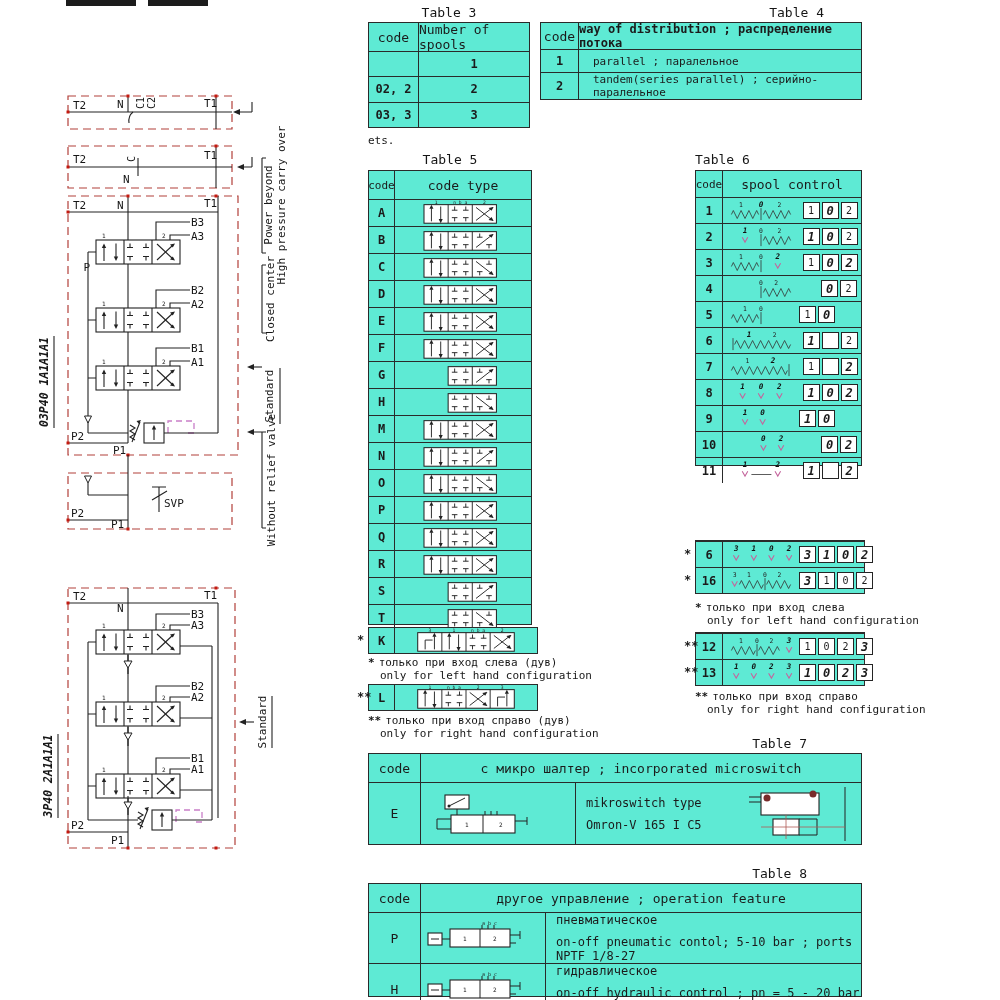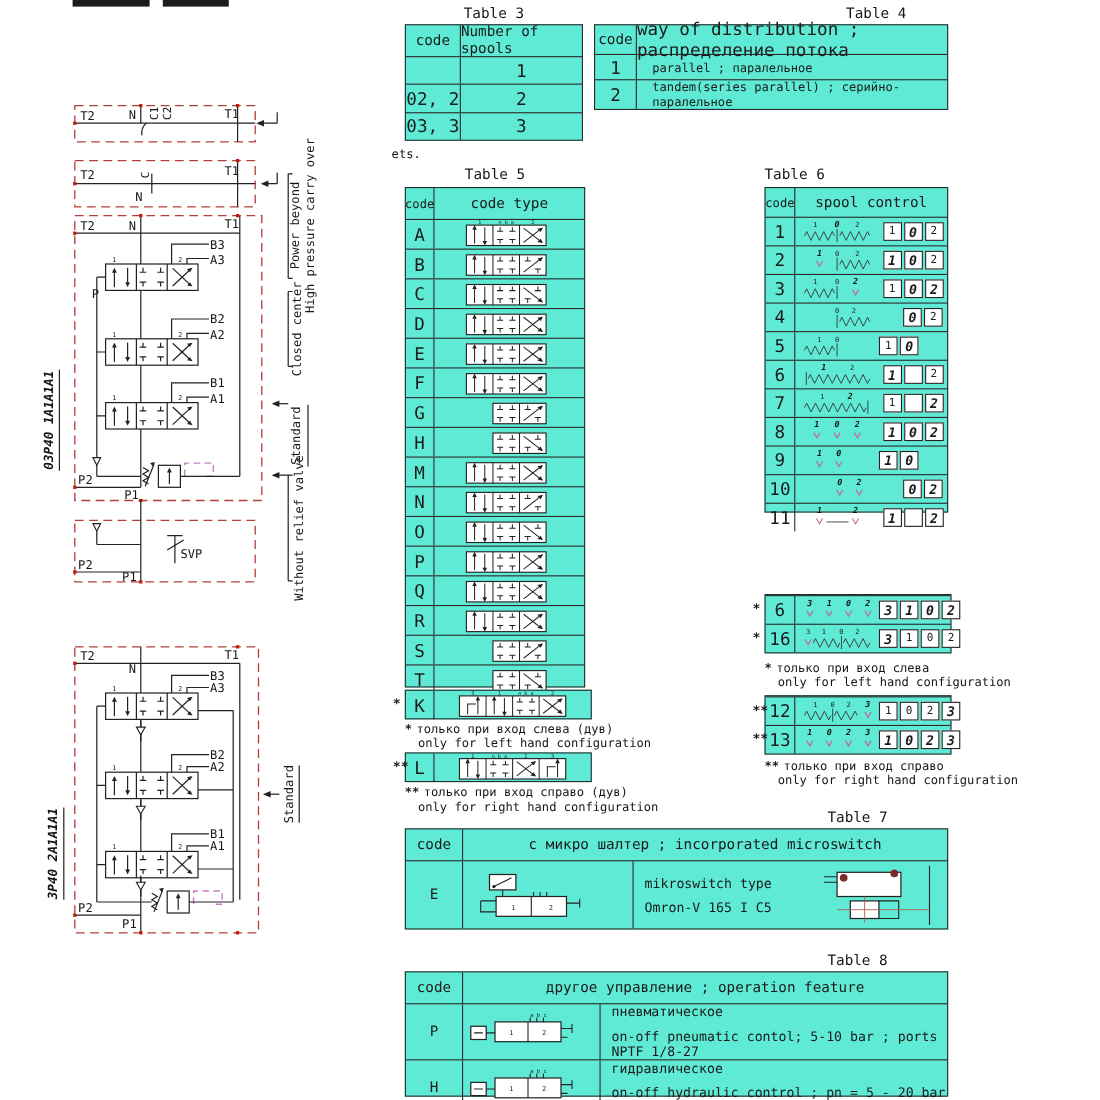--- a/index.html
+++ b/index.html
@@ -6,21 +6,21 @@
   body{font-family:"DejaVu Sans Mono",monospace;color:#1b1b1b;}
   .sheet{position:relative;width:1000px;height:1000px;background:#fff;overflow:hidden;}
   .abs{position:absolute;}
   .ttl{position:absolute;font-size:13px;color:#161616;}
   .tbl{position:absolute;border:1.6px solid #2a2a2a;box-sizing:border-box;background:#5eead4;display:flex;flex-direction:column;}
   .trow{display:flex;border-top:1.3px solid #2a2a2a;box-sizing:border-box;align-items:stretch;position:relative;}
   .trow.first{border-top:none;}
   .c0{border-right:1.3px solid #2a2a2a;display:flex;align-items:center;justify-content:center;box-sizing:border-box;flex:none;}
   .cr{flex:1;display:flex;align-items:center;justify-content:center;box-sizing:border-box;}
   .cl{flex:1;display:flex;align-items:center;justify-content:flex-start;box-sizing:border-box;}
-  .fs13{font-size:13px;} .fs12{font-size:16px;} .fs11{font-size:11px;}
+  .fs13{font-size:13px;} .fs12{font-size:12px;font-weight:bold;} .fs11{font-size:11px;}
   .note{position:absolute;font-size:11px;line-height:13px;color:#161616;}
   .note .mk{font-weight:bold;margin-right:4px;}
   .mark{position:absolute;left:-12px;top:50%;transform:translateY(-60%);font-size:12px;font-weight:bold;}
   .valve{display:inline-flex;align-items:center;}
   .mech{display:inline-flex;align-items:center;margin-left:2px;flex:none;}
   .cellwrap{display:flex;align-items:center;flex:1;}
   .cell{width:15px;height:15px;border:1.3px solid #242424;display:flex;align-items:center;justify-content:center;font-size:10px;margin-left:2px;flex:none;background:#fff;box-sizing:content-box;}
   .cell.cb{font-style:italic;font-weight:bold;font-size:12px;}
   svg text{font-family:"DejaVu Sans Mono",monospace;}
   .ln{stroke:#222;stroke-width:1.1;fill:none;}
@@ -271,21 +271,21 @@
         <div class="c0 fs12" style="width:50px">02, 2</div>
         <div class="cr fs12">2</div>
       </div>
 
       <div class="trow" style="flex:1">
         <div class="c0 fs12" style="width:50px">03, 3</div>
         <div class="cr fs12">3</div>
       </div>
     </div>
 </div>
-<div class="note" style="left:356px;top:134px">ets.</div>
+<div class="note" style="left:368px;top:134px">ets.</div>
 
 <div class="ttl" style="left:540px;top:5px;width:322px;text-align:right;padding-right:38px;box-sizing:border-box">Table 4</div>
 <div class="tbl" style="left:540px;top:22px;width:322px;height:78px">
   <div class="trow first" style="height:26px;flex:none">
     <div class="c0 fs13" style="width:38px">code</div>
     <div class="cr fs12">way of distribution ; распределение потока</div>
   </div>
   <div style="display:flex;flex-direction:column;flex:1">
 
       <div class="trow" style="flex:1">

